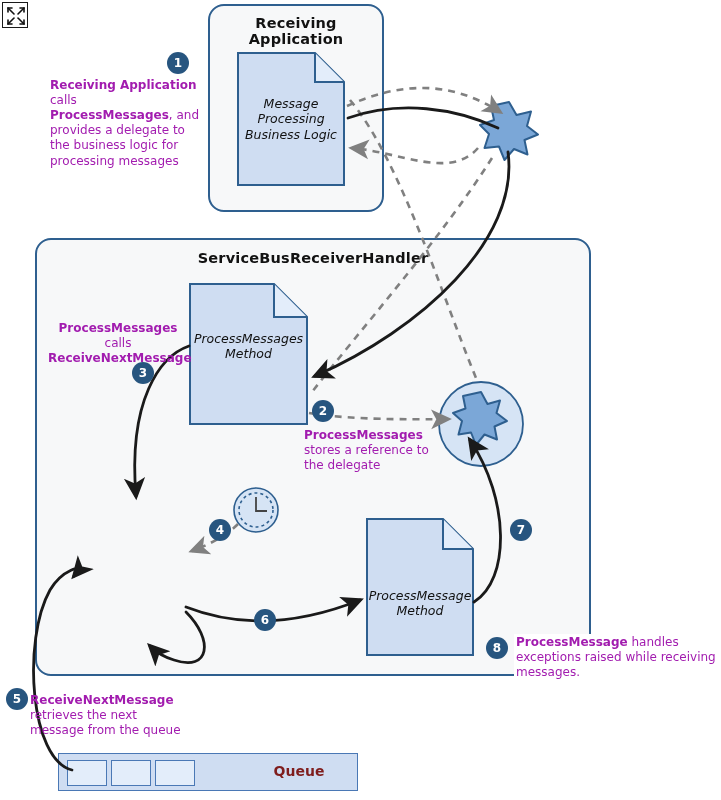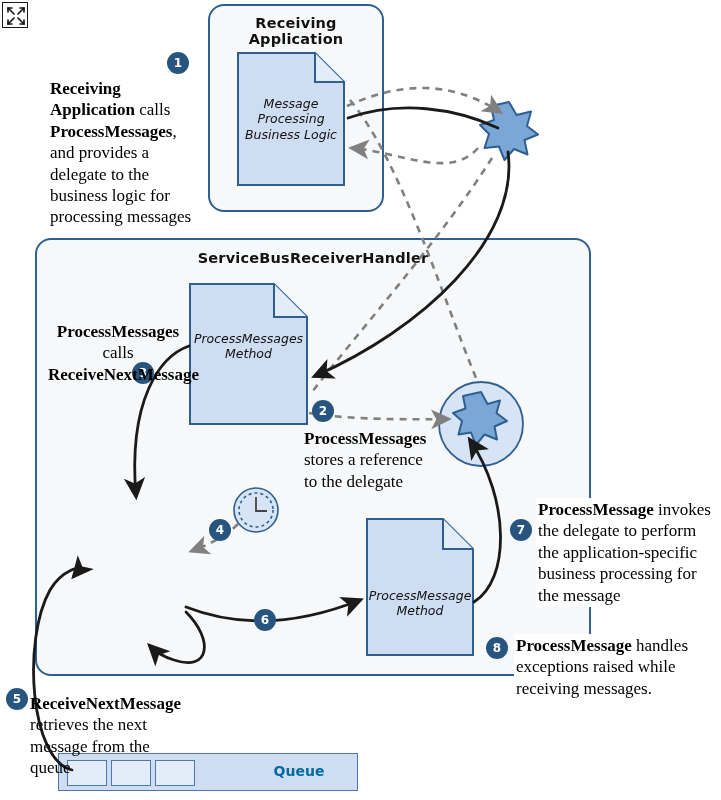--- a/index.html
+++ b/index.html
@@ -69,38 +69,37 @@
   .queue-cell {
     position: absolute;
     top: 6px; width: 40px; height: 26px;
     background: #e3edfa;
     border: 1.6px solid #4a78b5;
   }
   #queue-label {
     position: absolute;
     left: 180px; top: 9px;
     width: 120px; text-align: center;
-    font-size: 14px; font-weight: 700; color: #0369a1;
+    font-size: 14px; font-weight: 700; color: #7f1d1d;
   }
 
   
   .star-wrap { position: absolute; }
   .star-wrap svg { display: block; overflow: visible; }
 
   
   #clock { position: absolute; left: 232px; top: 486px; width: 48px; height: 48px; }
   #clock svg { display:block; overflow: visible; }
 
   
   .callout {
     position: absolute;
-    font-size: 17px;
+    font-size: 12px;
     line-height: 1.26;
-    color: #000000;
-    font-family: Liberation Serif, serif;
+    color: #a21caf;
   }
   .callout.boxed { background: #ffffff; padding: 1px 2px; }
   .callout b { font-weight: 700; }
 
   
   .badge {
     position: absolute;
     width: 22px; height: 22px;
     border-radius: 50%;
     background: #27557f;
@@ -268,22 +267,19 @@
   <div class="badge" style="left:209px; top:519px;">4</div>
 
   <div class="badge" style="left:6px; top:688px;">5</div>
   <div class="callout" style="left:30px; top:693px; width:160px;">
     <span><b>ReceiveNextMessage</b> retrieves the next message from the queue</span>
   </div>
 
   <div class="badge" style="left:254px; top:609px;">6</div>
 
   <div class="badge" style="left:510px; top:519px;">7</div>
-  <div class="callout boxed" style="left:536px; top:498px; width:182px;">
-    <span><b>ProcessMessage</b> invokes the delegate to perform the application-specific business processing for the message</span>
-  </div>
 
   <div class="badge" style="left:486px; top:637px;">8</div>
   <div class="callout boxed" style="left:514px; top:634px; width:206px;">
     <span><b>ProcessMessage</b> handles exceptions raised while receiving messages.</span>
   </div>
 
 </div>
 
 </body></html>

